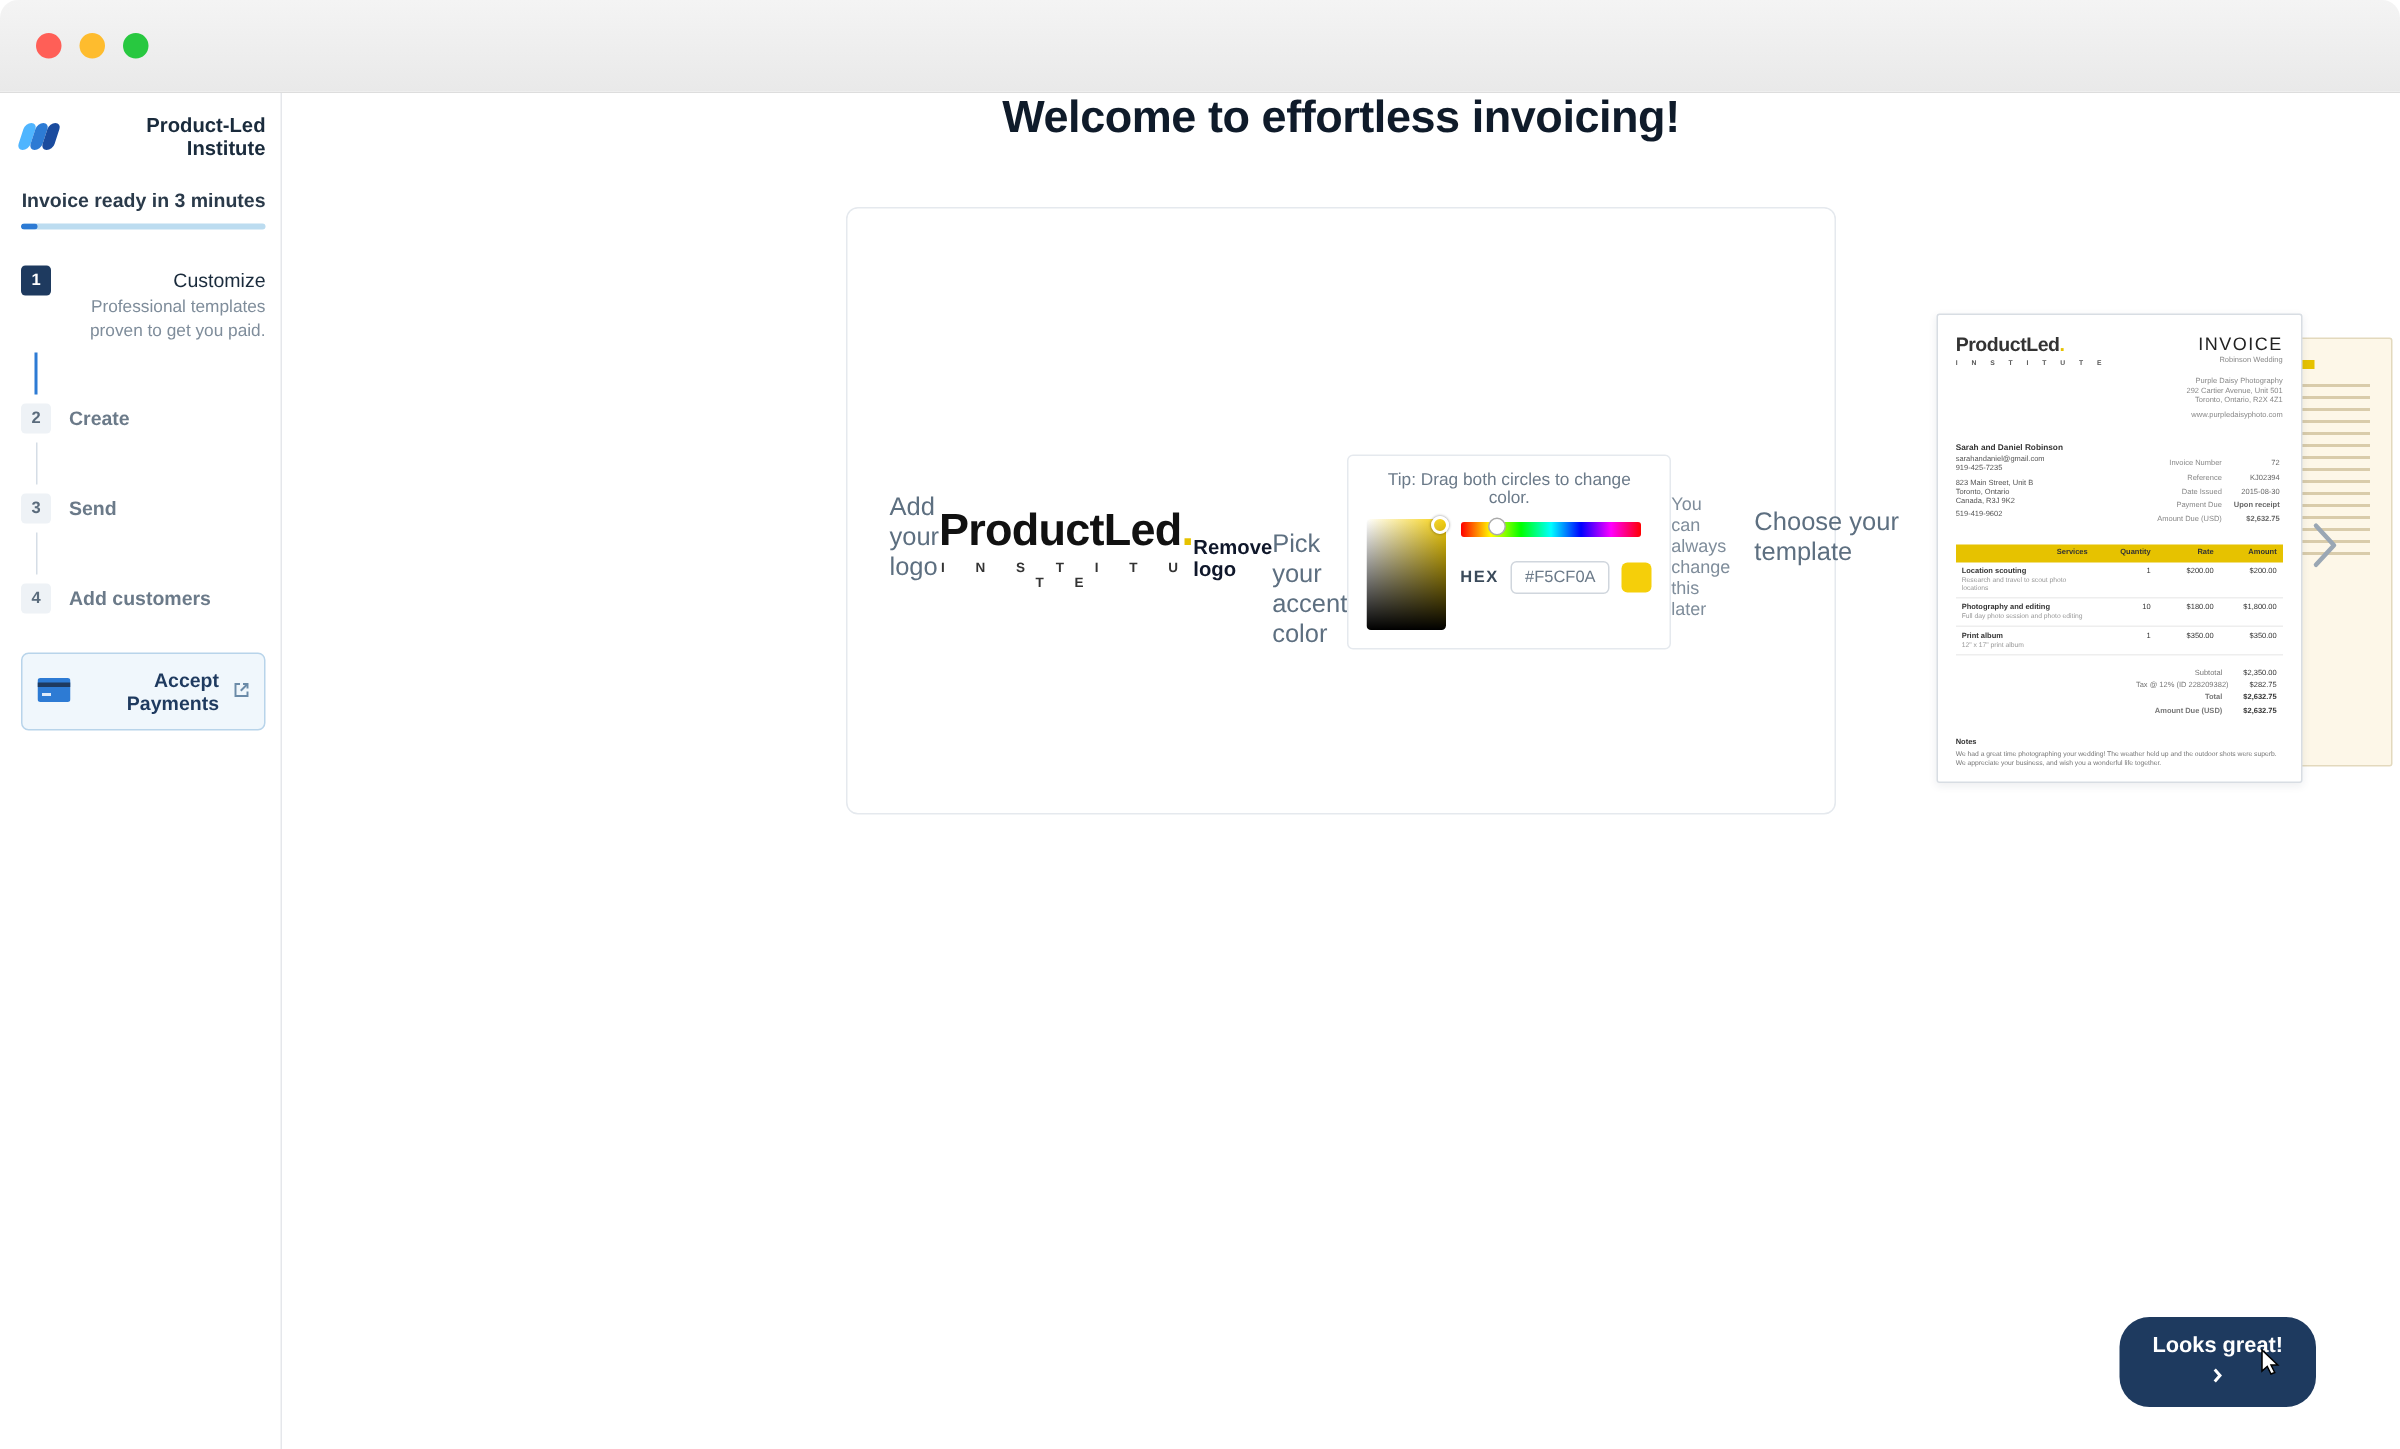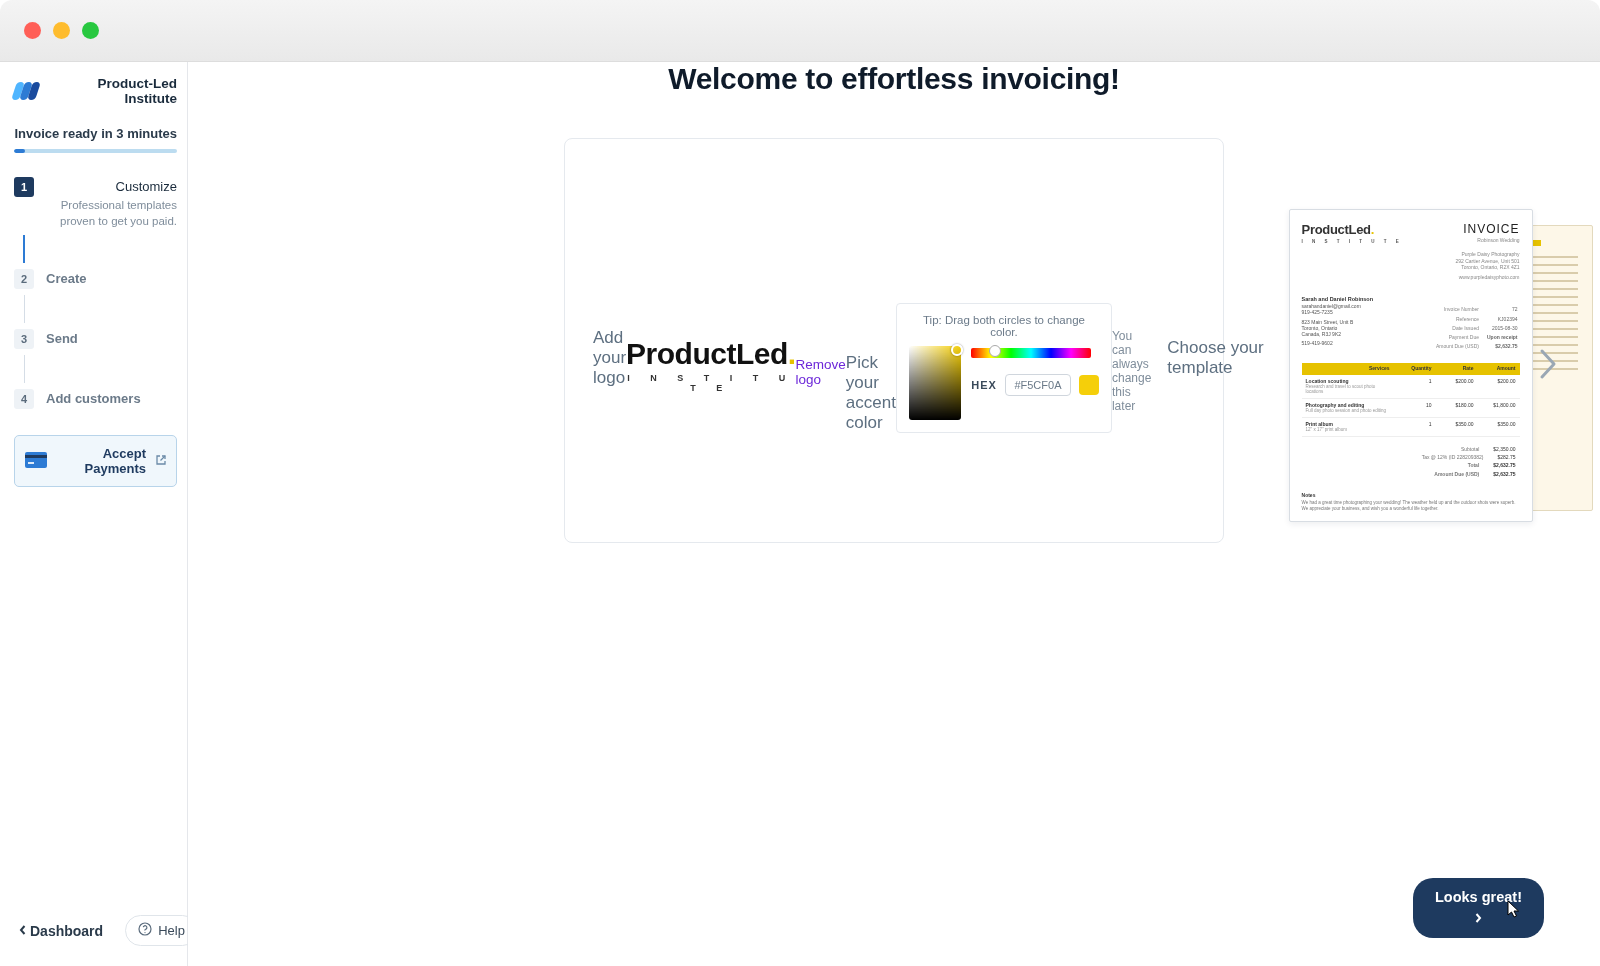--- a/index.html
+++ b/index.html
@@ -54,21 +54,21 @@
   .card { width:660px; margin: 42px auto 0; border:1px solid #e5e9ee; border-radius:8px; padding: 24px 28px 20px; display:flex; gap:16px; position:relative; }
 
   .col { flex:1; display:flex; flex-direction:row; align-items:center;margin-top:44px; }
   .col h3 { font-size:17px; color:#5d6f80; font-weight:500; margin-bottom:14px; }
 
   
   .pl-logo { text-align:center; }
   .pl-logo .big { font-size:30px; font-weight:800; letter-spacing:-0.5px; color:#111; }
   .pl-logo .big .dotg { color:#e6c200; }
   .pl-logo .sub { letter-spacing:9px; font-size:9px; color:#333; font-weight:600; margin-top:2px; }
-  .remove { color:#6d28d9; font-size:13.5px; font-weight:400; margin-top:14px; cursor:pointer; }
+  .remove { color:#0f172a; font-size:13.5px; font-weight:700; margin-top:14px; cursor:pointer; }
 
   .accent-title { margin-top:70px; }
 
   .picker { width:216px; border:1px solid #e5e9ee; border-radius:4px; padding:10px 12px 12px; margin-top:6px; }
   .picker .tip { text-align:center; font-size:11.5px; color:#6b7a89; margin-bottom:8px; }
   .picker-row { display:flex; gap:10px; align-items:flex-start; }
   .sv { width:74px; height:74px; border-radius:3px; position:relative;
         background: linear-gradient(to top, #000, rgba(0,0,0,0)),
                     linear-gradient(to right, #fff, #f5cf0a); }
   .sv .handle { position:absolute; width:12px; height:12px; border:2px solid #fff; border-radius:50%; right:-2px; top:-2px; box-shadow:0 0 2px rgba(0,0,0,.5); }
@@ -186,36 +186,20 @@
         <span class="ext">
           <svg width="10" height="10" viewBox="0 0 10 10" fill="none" stroke="#6b8ba8" stroke-width="1.3">
               <path d="M4 1H1v8h8V6"></path>
               <path d="M6 1h3v3"></path>
               <path d="M9 1L4.5 5.5"></path>
             </svg>
         </span>
       </div>
     </div>
 
-    <div class="side-bottom">
-      <div class="dash-link">
-        <span><svg width="10" height="12" viewBox="0 0 10 12" fill="none" stroke="#2a3a4a" stroke-width="2">
-              <path d="M6.5 2 3 6l3.5 4"></path>
-            </svg></span>
-        <span>Dashboard</span>
-      </div>
-      <div class="help-btn">
-        <span><svg width="14" height="14" viewBox="0 0 14 14" fill="none" stroke="#5a6b7c" stroke-width="1.2">
-              <circle cx="7" cy="7" r="6"></circle>
-              <path d="M5.3 5.2a1.8 1.8 0 1 1 2.4 2c-.6.3-.9.7-.9 1.3"></path>
-              <circle cx="7" cy="10.6" r=".6" fill="#5a6b7c" stroke="none"></circle>
-            </svg></span>
-        <span>Help</span>
-      </div>
-    </div>
   </aside>
 
   <main class="main">
     <div class="hero">
       <h1>Welcome to effortless invoicing!</h1>
     </div>
 
     <div class="card">
 
       <div class="col">

